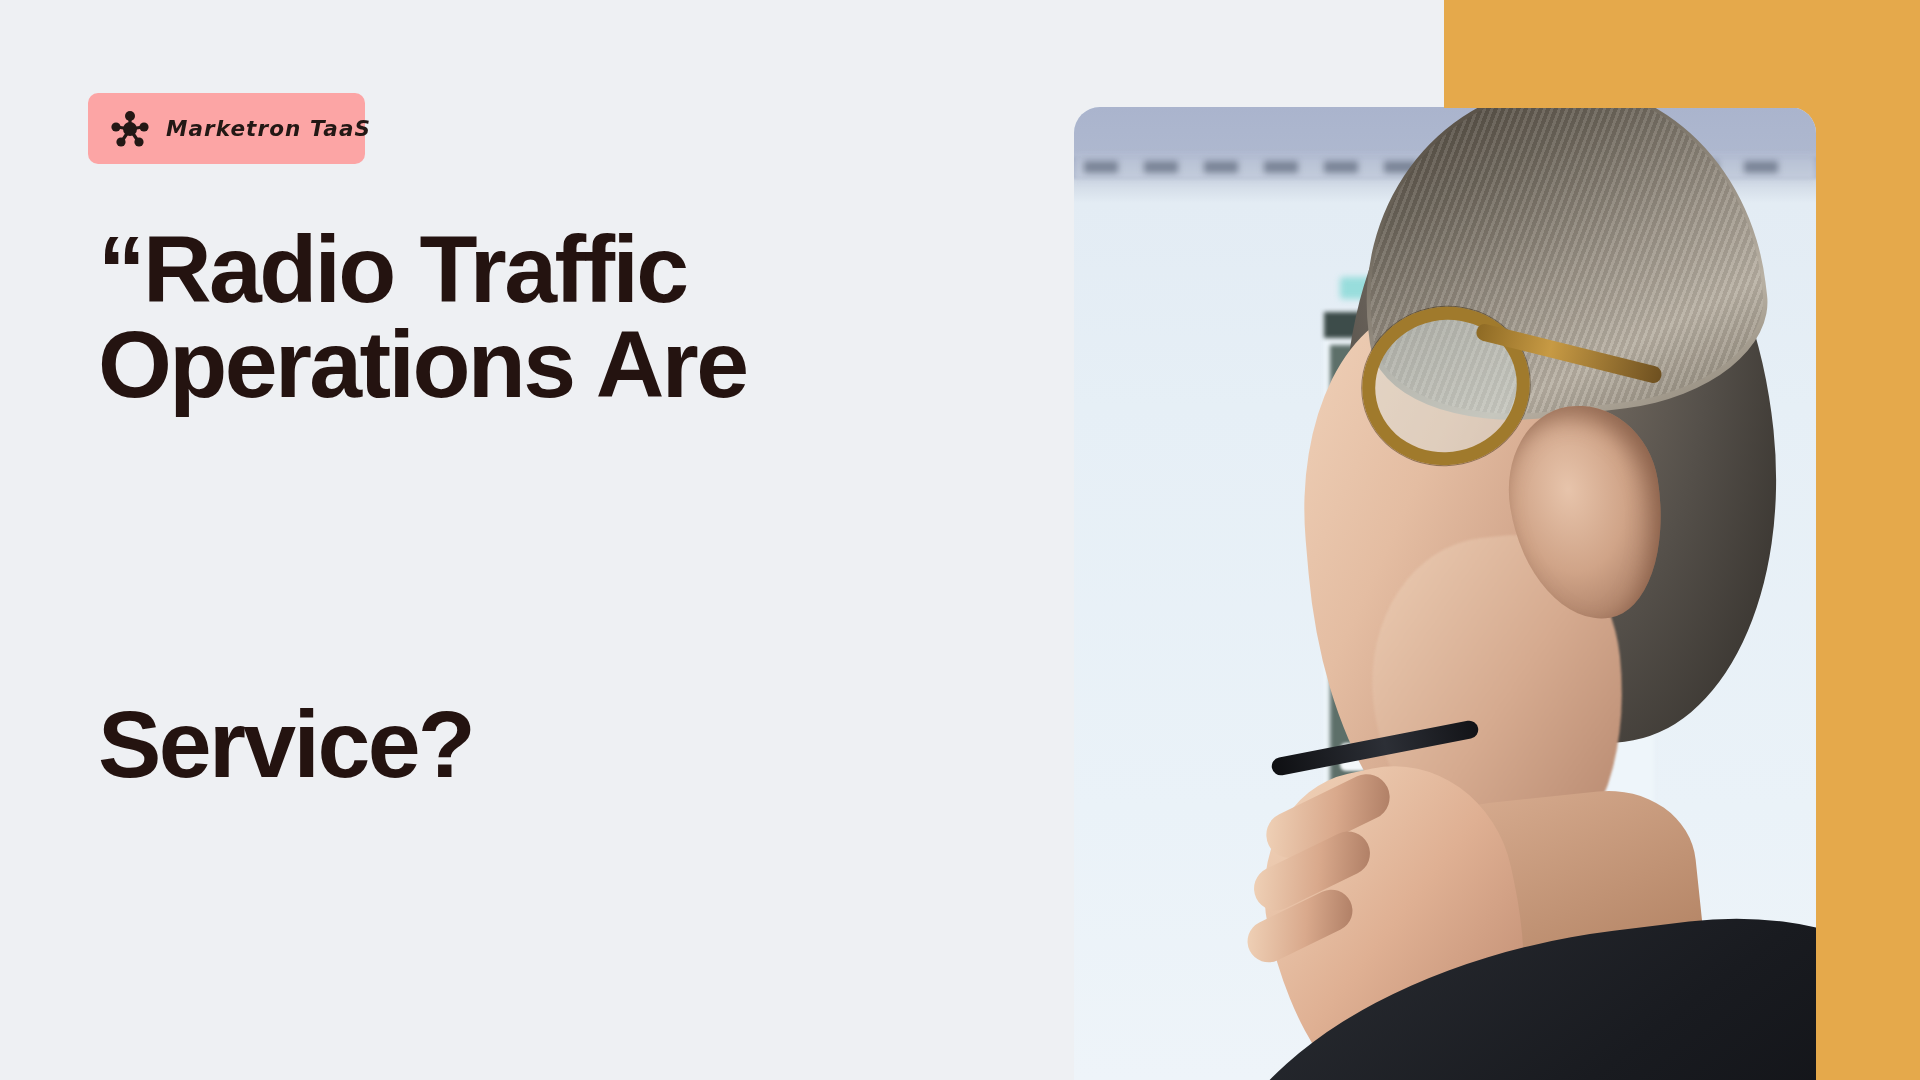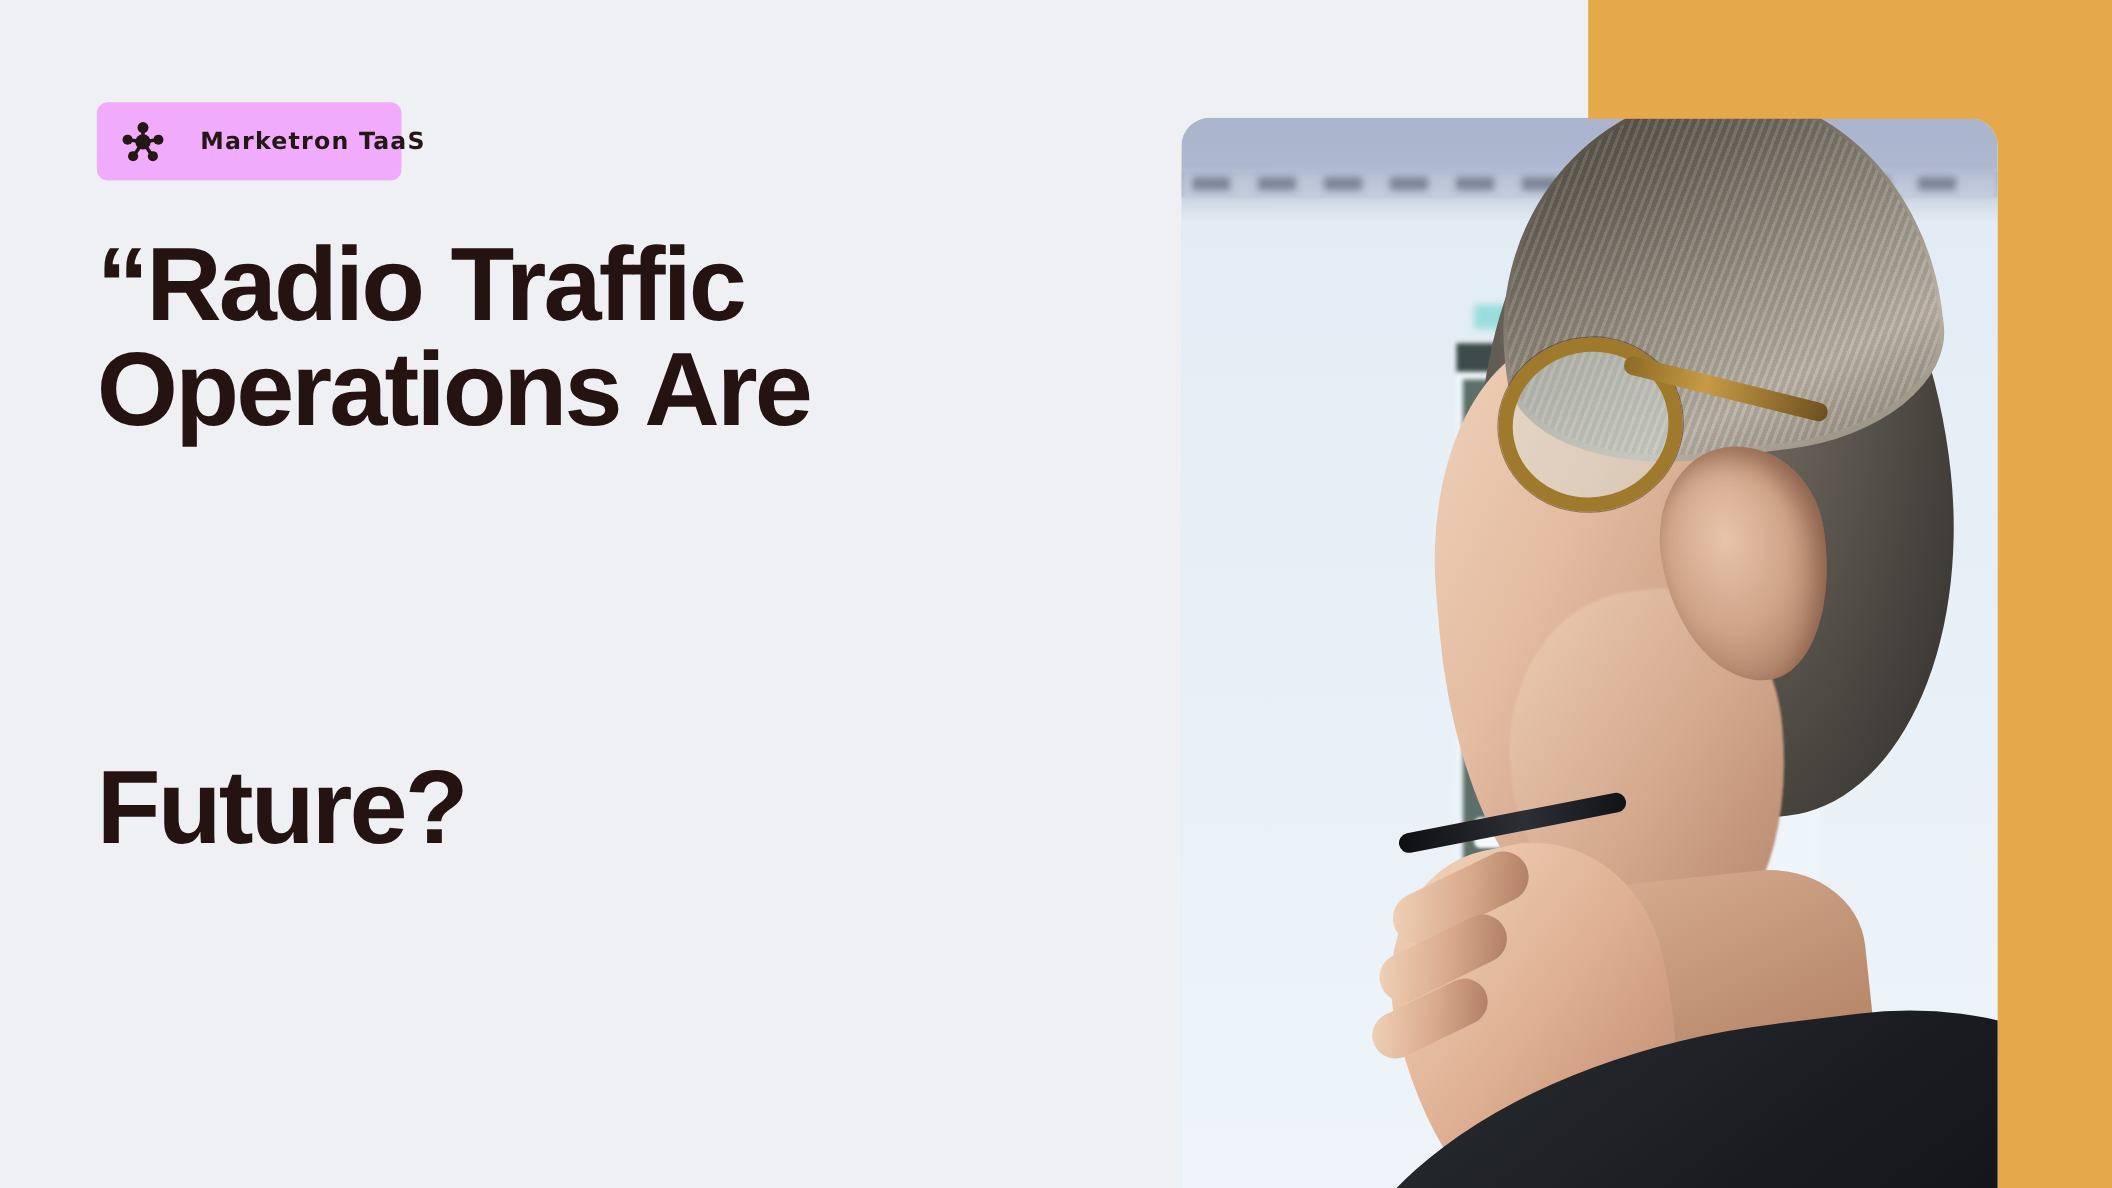--- a/index.html
+++ b/index.html
@@ -263,46 +263,47 @@
     background: #e5a94b;
   }
 
   
   .logo-chip {
     position: absolute;
     left: 88px;
     top: 93px;
     width: 277px;
     height: 71px;
-    background: #f0abfc;
+    background: #fca5a5;
     border-radius: 10px;
     display: flex;
     align-items: center;
-    gap: 32px;
+    gap: 16px;
     padding-left: 22px;
     box-sizing: border-box;
+    font-style: italic;
   }
   .logo-mark { width: 40px; height: 40px; display: block; flex: 0 0 auto; }
   .logo-text {
     font-family: "DejaVu Sans", sans-serif;
     font-size: 21.5px;
     font-weight: 700;
     letter-spacing: 1.1px;
     color: #231815;
     white-space: nowrap;
     line-height: 1;
   }
 
   
   .headline {
     position: absolute;
     left: 88px;
     top: 212px;
     width: 700px;
-    margin: 0;
+    margin: 10px;
     font-family: "Liberation Sans", "DejaVu Sans", sans-serif;
     font-weight: 700;
     font-size: 95px;
     line-height: 1.0;
     letter-spacing: -2.6px;
     color: #241310;
     word-spacing: 2px;
   }
 </style>
 </head>
@@ -383,16 +384,16 @@
     </svg>
     <span class="logo-text">Marketron TaaS</span>
   </div>
 
   <h1 class="headline">
     <span>“Radio Traffic</span><br>
     <span>Operations Are</span><br>
     <br>
     <br>
     <br>
-    <span>Future?</span>
+    <span>Service?</span>
   </h1>
 
 </div>
 
 </body></html>

